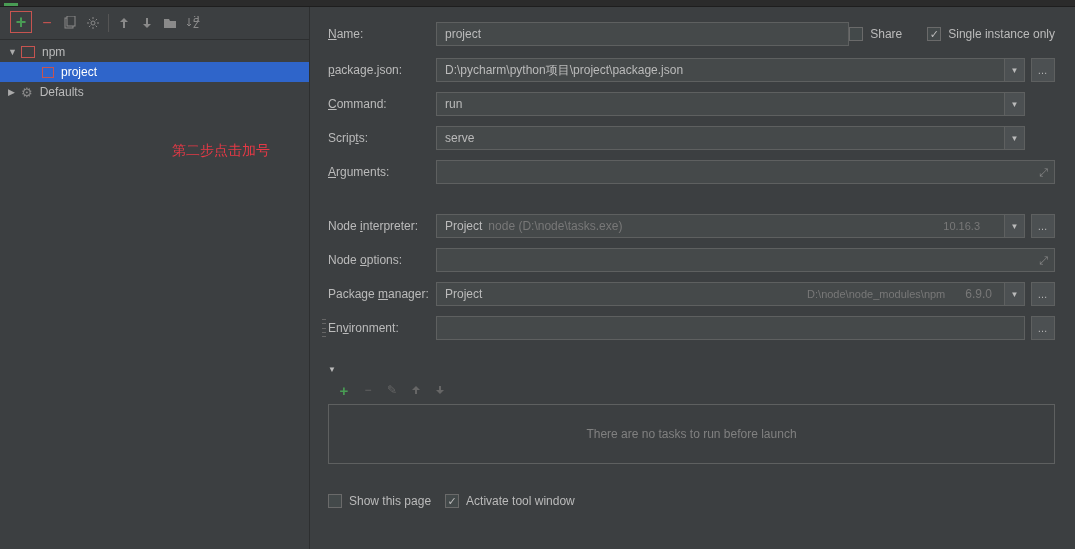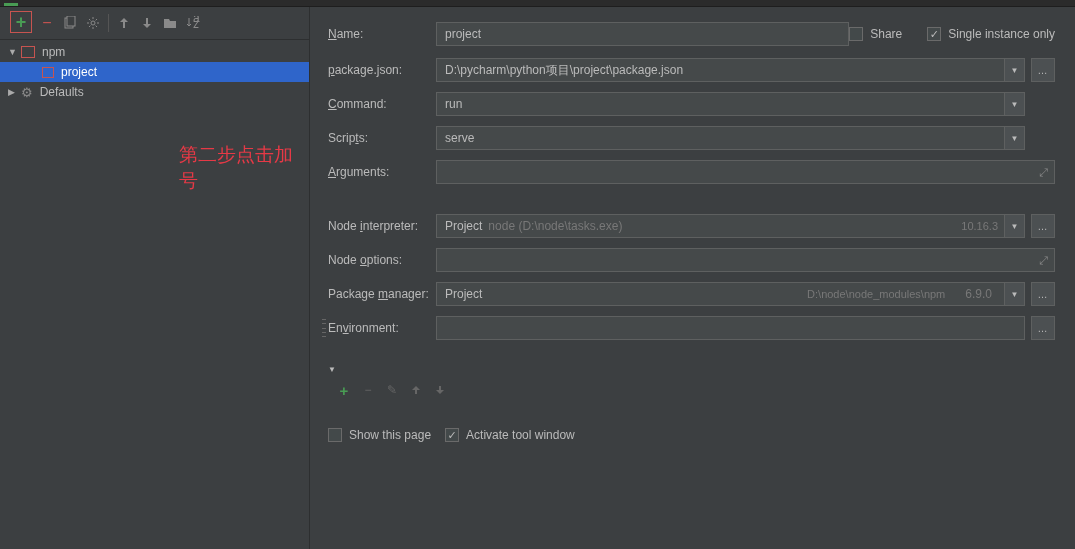--- a/index.html
+++ b/index.html
@@ -14,38 +14,38 @@
 .minus-btn { color:#c75450; font-size:16px; }
 .copy-btn, .gear-btn, .sort-btn { color:#8a8a8a; }
 .sep { width:1px; height:18px; background:#555; }
 .tree { padding-top:2px; }
 .tree-row { display:flex; align-items:center; height:20px; padding-left:8px; cursor:pointer; gap:3px; }
 .tree-row.selected { background:#2f65ca; color:#fff; }
 .arrow { width:10px; color:#aaa; font-size:9px; }
 .npm-icon { width:14px; height:12px; border:1px solid #c75450; position:relative; margin-right:4px; }
 .npm-icon-sm { width:12px; height:11px; border:1px solid #c75450; margin-right:4px; }
 .gear-defaults { color:#8a8a8a; margin-right:4px; font-size:13px; }
-.annotation { position:absolute; top:135px; left:179px; color:#e63946; font-size:19px; font-weight:500; }
+.annotation { position:absolute; top:135px; left:172px; color:#e63946; font-size:14px; font-weight:500; }
 .content { flex:1; padding:15px 20px 15px 18px; overflow:auto; }
 .row { display:flex; align-items:center; margin-bottom:10px; min-height:24px; }
 .row.first { margin-bottom:12px; }
 .lbl { width:108px; color:#bbbbbb; }
 .lbl .ul { text-decoration:underline; }
 .input, .combo { background:#45494a; border:1px solid #5e6060; color:#bbbbbb; height:24px; padding:0 8px; outline:none; }
 .input { flex:1; }
 .combo { flex:1; display:flex; align-items:center; position:relative; cursor:pointer; }
 .combo-arrow { position:absolute; right:0; top:0; width:20px; height:22px; background:#4c5052; border-left:1px solid #5e6060; display:flex; align-items:center; justify-content:center; color:#bbb; font-size:8px; }
 .expand-ico { position:absolute; right:6px; color:#888; font-size:11px; }
 .browse-btn { width:24px; height:24px; background:#4c5052; border:1px solid #5e6060; margin-left:6px; display:flex; align-items:center; justify-content:center; color:#bbb; cursor:pointer; font-size:10px; letter-spacing:1px; }
 .hdr-right { display:flex; align-items:center; gap:25px; margin-left:auto; }
 .chk { width:14px; height:14px; border:1px solid #6a6a6a; background:#43494a; display:flex; align-items:center; justify-content:center; cursor:pointer; }
 .chk.checked::after { content:"✓"; color:#bbb; font-size:11px; }
 .chk-row { display:flex; align-items:center; gap:7px; }
 .hint { color:#787878; }
-.hint-r { color:#787878; margin-left:auto; margin-right:18px; font-size:11px; }
+.hint-r { color:#787878; margin-left:auto; margin-right:36px; font-size:11px; }
 .spacer { height:20px; }
 .drag-handle { position:absolute; left:-6px; width:4px; height:18px; display:flex; flex-direction:column; justify-content:space-between; }
 .drag-handle div { height:1px; background:#666; }
 .row-rel { position:relative; }
 .bl-section { margin-top:25px; }
 .bl-header { display:flex; align-items:center; gap:6px; margin-bottom:8px; color:#bbb; }
 .bl-arrow { font-size:8px; }
 .bl-toolbar { display:flex; gap:8px; padding-left:8px; margin-bottom:6px; }
 .bl-btn { width:16px; height:16px; display:flex; align-items:center; justify-content:center; color:#666; cursor:pointer; }
 .bl-btn.add { color:#499c54; font-size:15px; font-weight:bold; }
@@ -226,20 +226,23 @@
             <svg width="10" height="10" viewBox="0 0 10 10">
               <path d="M5 1L1 5h3v4h2V5h3z" fill="#666"></path>
             </svg>
           </div>
         <div class="bl-btn">
             <svg width="10" height="10" viewBox="0 0 10 10">
               <path d="M5 9L1 5h3V1h2v4h3z" fill="#666"></path>
             </svg>
           </div>
       </div>
+      <div class="task-box">
+        <span>There are no tasks to run before launch</span>
+      </div>
       <div class="footer-chks">
         <div class="chk-row">
           <div class="chk"></div>
           <span>Show this page</span>
         </div>
         <div class="chk-row">
           <div class="chk checked"></div>
           <span>Activate tool window</span>
         </div>
       </div>

